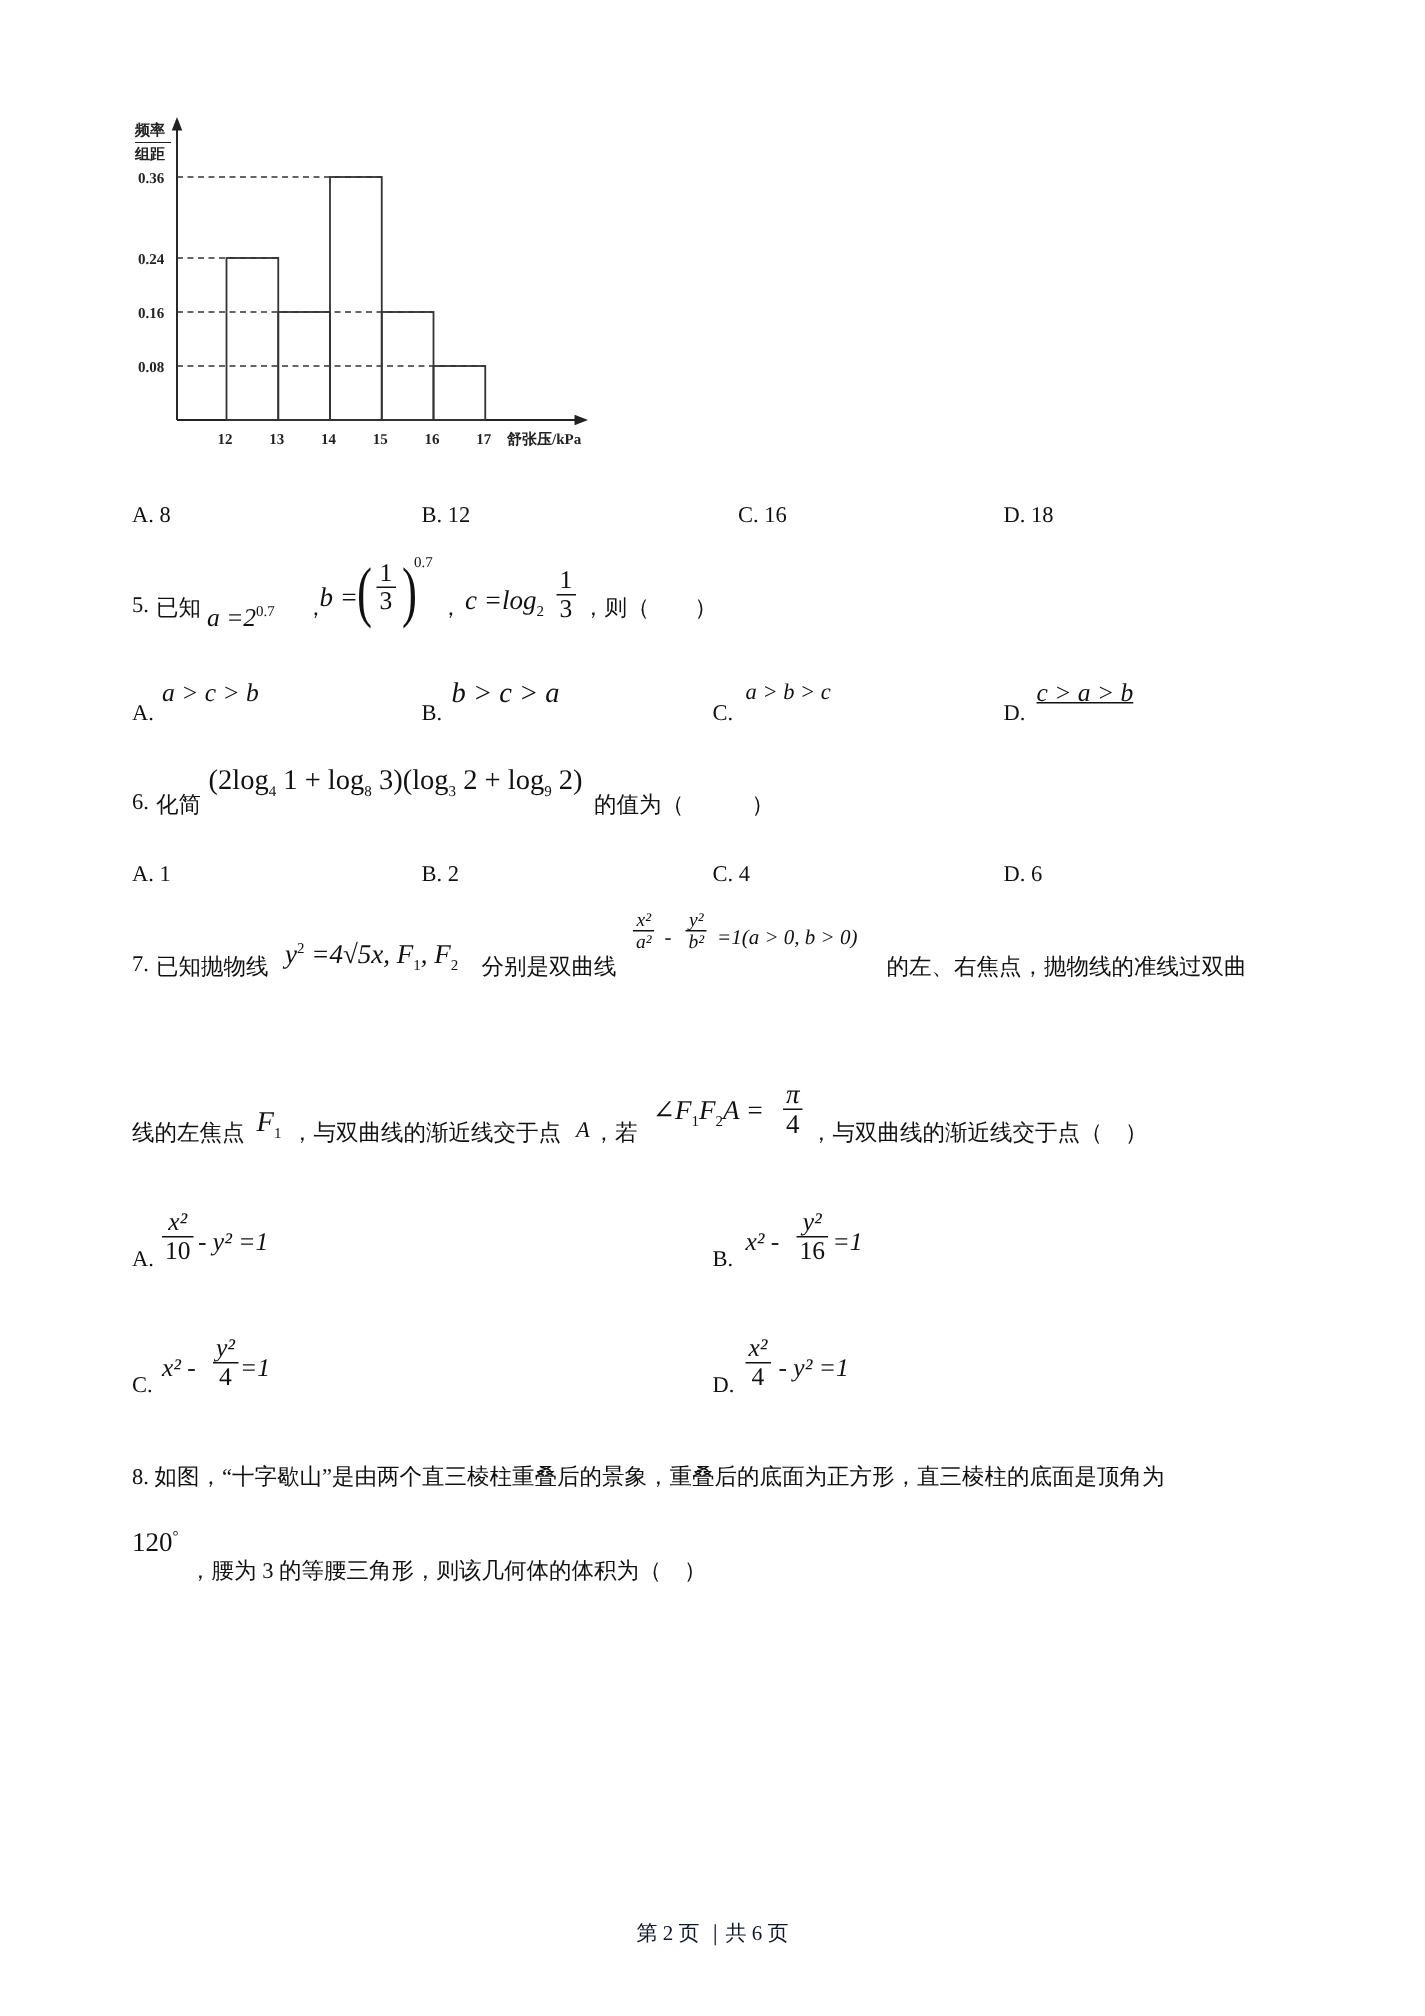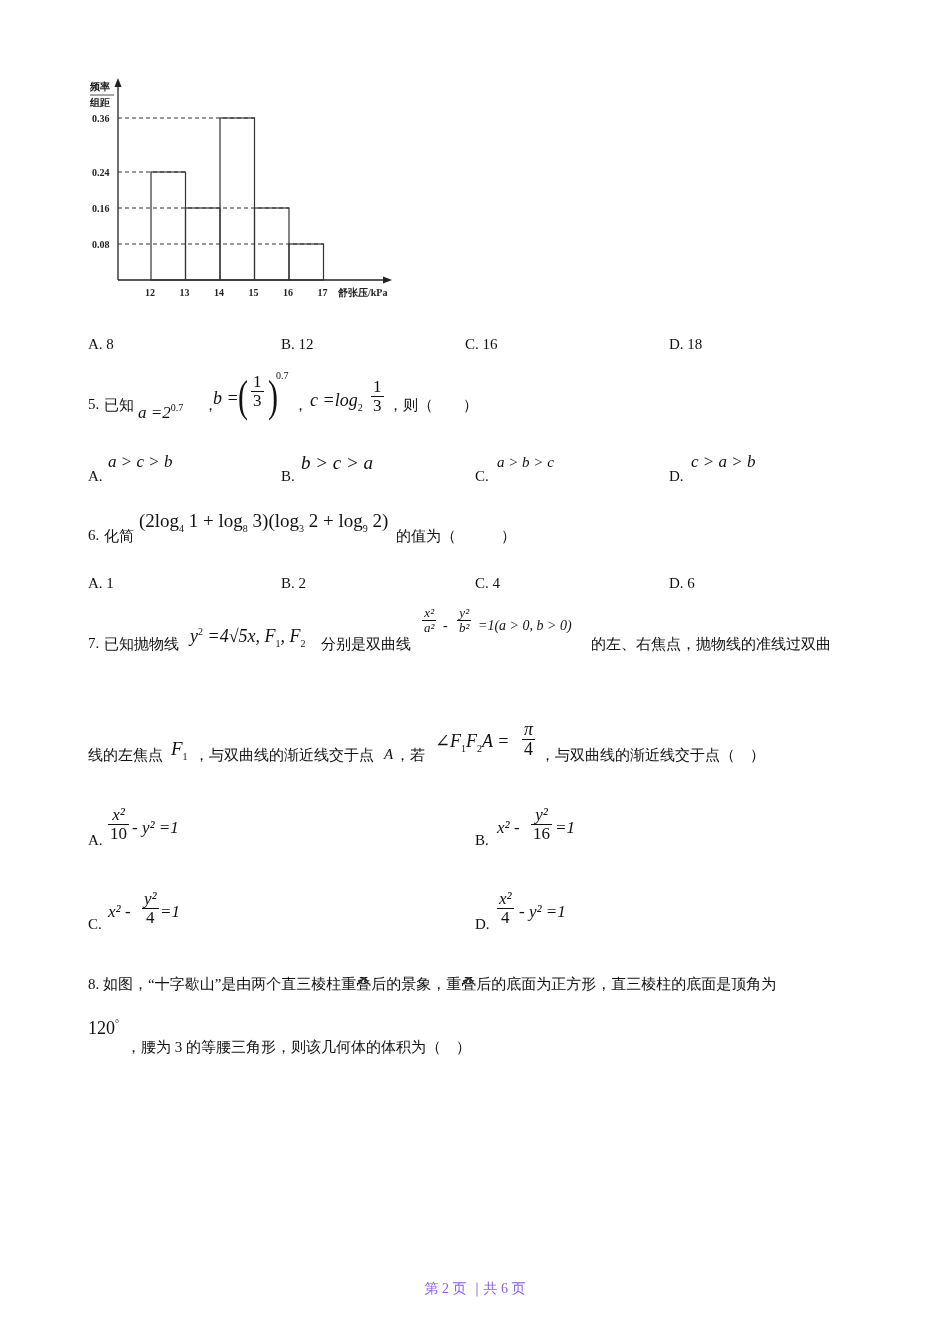--- a/index.html
+++ b/index.html
@@ -7,21 +7,21 @@
          font-family:"Liberation Serif","DejaVu Serif",serif; color:#111; }
   .abs { position:absolute; white-space:nowrap; }
   .txt { font-size:15px; }
   .m { font-family:"Liberation Serif","DejaVu Serif",serif; font-style:italic; }
   .mr { font-family:"Liberation Serif","DejaVu Serif",serif; font-style:normal; }
   .frac { display:inline-block; vertical-align:middle; text-align:center; line-height:1.05; }
   .frac .num { display:block; border-bottom:1px solid #111; padding:0 2px; }
   .frac .den { display:block; padding:0 2px; }
   sup, sub { font-size:10px; }
   .chart svg text { font-family:"Liberation Serif","DejaVu Serif",serif; font-weight:bold; font-size:10px; fill:#222; }
-  .footer { font-size:14px; color:#8b5cf6; }
+  .footer { font-size:14px; color:#0f172a; }
 </style>
 </head>
 <body>
 
 <div class="abs chart" style="left:80px; top:72px; width:330px; height:235px;">
   <svg id="hist-svg" width="330" height="235" viewBox="0 0 330 235">
       <line x1="38" y1="208" x2="305" y2="208" stroke="#222" stroke-width="1.3"></line>
       <polygon points="312,208 303,204.5 303,211.5" fill="#222"></polygon>
       <line x1="38" y1="208" x2="38" y2="14" stroke="#222" stroke-width="1.3"></line>
       <polygon points="38,6 34.5,15 41.5,15" fill="#222"></polygon>
@@ -52,21 +52,21 @@
 </div>
 
 <div class="abs txt" style="left:88px; top:336px;">
   <span>A.</span>
   <span>8</span>
 </div>
 <div class="abs txt" style="left:281px; top:336px;">
   <span>B.</span>
   <span>12</span>
 </div>
-<div class="abs txt" style="left:465px; top:336px;">
+<div class="abs txt" style="left:492px; top:336px;">
   <span>C.</span>
   <span>16</span>
 </div>
 <div class="abs txt" style="left:669px; top:336px;">
   <span>D.</span>
   <span>18</span>
 </div>
 
 <div class="abs txt" style="left:88px; top:368px; height:60px;">
   <span class="abs" style="left:0; top:28px;">5.</span>
@@ -97,21 +97,21 @@
 <div class="abs txt" style="left:281px; top:452px; height:36px;">
   <span class="abs" style="left:0; top:16px;">B.</span>
   <span class="abs m" style="left:20px; top:0; font-size:19px;">b &gt; c &gt; a</span>
 </div>
 <div class="abs txt" style="left:475px; top:452px; height:36px;">
   <span class="abs" style="left:0; top:16px;">C.</span>
   <span class="abs m" style="left:22px; top:2px; font-size:15px;">a &gt; b &gt; c</span>
 </div>
 <div class="abs txt" style="left:669px; top:452px; height:36px;">
   <span class="abs" style="left:0; top:16px;">D.</span>
-  <span class="abs m" style="left:22px; top:0; font-size:17px;">c &gt; a &gt; b</span>
+  <span class="abs m" style="left:22px; top:0; font-size:17px;text-decoration:underline;">c &gt; a &gt; b</span>
 </div>
 
 <div class="abs txt" style="left:88px; top:510px; height:40px;">
   <span class="abs" style="left:0; top:17px;">6.</span>
   <span class="abs" style="left:16px; top:17px;">化简</span>
   <span class="abs mr" style="left:51px; top:0; font-size:19px;"><span>(2log</span><sub>4</sub><span> 1 + log</span><sub>8</sub><span> 3)(log</span><sub>3</sub><span> 2 + log</span><sub>9</sub><span> 2)</span></span>
   <span class="abs" style="left:308px; top:17px;">的值为（　　　）</span>
 </div>
 
 <div class="abs txt" style="left:88px; top:575px;">

